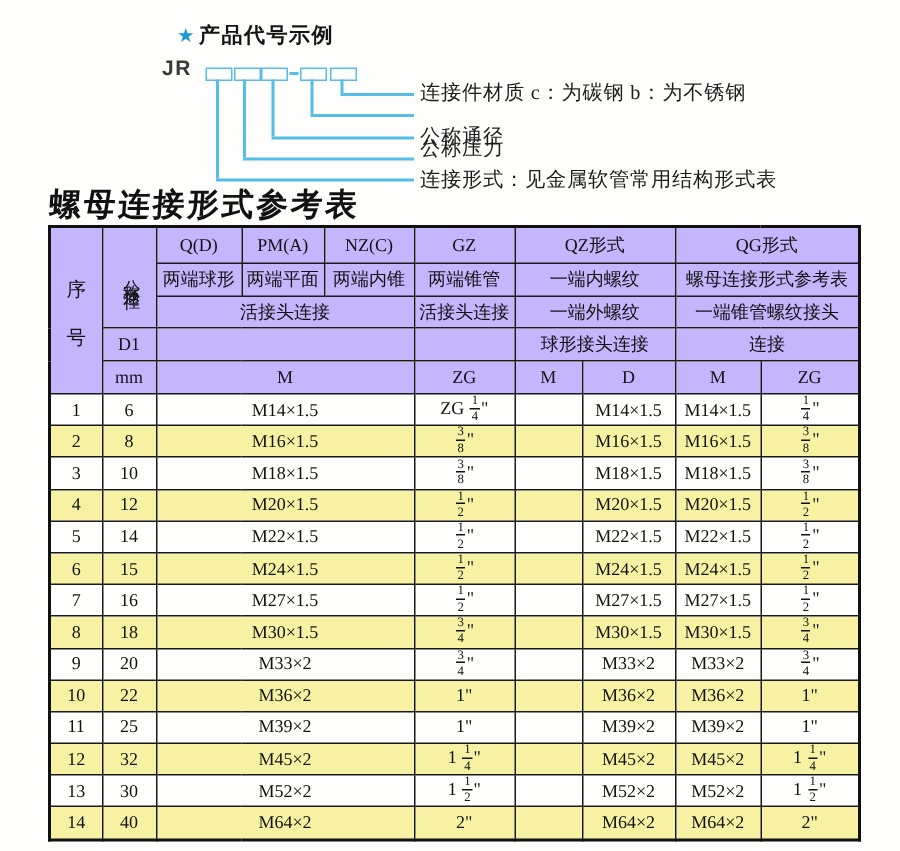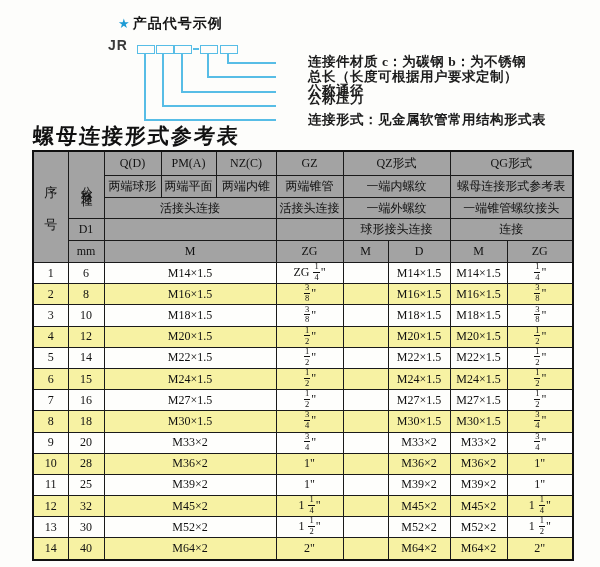--- a/index.html
+++ b/index.html
@@ -10,31 +10,31 @@
             font-family:"Liberation Sans","DejaVu Sans",sans-serif;letter-spacing:1px;}
   .dg-title .star{color:#1d9bd5;margin-right:2px;font-size:13px;}
   .jr{position:absolute;left:108px;top:37px;font-size:14px;font-weight:bold;color:#3a3a3a;
       font-family:"Liberation Sans","DejaVu Sans",sans-serif;letter-spacing:1px;}
   .cbox{position:absolute;top:45px;width:16px;height:7px;border:1.5px solid #57bde6;background:#fdfdfb;}
   .b1{left:137px}.b2{left:155.5px}.b3{left:174px}.b4{left:200px}.b5{left:220px}
   .cdash{position:absolute;left:193px;top:48px;width:6px;height:1.5px;background:#57bde6;}
   .vl,.hl{position:absolute;background:#57bde6;}
   .vl{width:1.5px;}
   .hl{height:1.5px;}
-  .dlabel{position:absolute;left:280px;font-size:13.5px;font-weight:bold;color:#1c1c1c;
-          letter-spacing:0.5px;white-space:nowrap;line-height:14px;margin-left:28px;}
+  .dlabel{position:absolute;left:280px;font-size:13.5px;font-weight:normal;color:#1c1c1c;
+          letter-spacing:0.5px;white-space:nowrap;line-height:14px;}
   
   .tbl-title{position:absolute;left:33px;top:122px;font-size:21px;font-weight:bold;color:#111;
              letter-spacing:2px;transform:skewX(-4deg);}
   
   table.ref{position:absolute;left:32px;top:150px;width:540px;border-collapse:collapse;
             table-layout:fixed;border:2px solid #111;}
   .ref th,.ref td{border:1px solid #1a1a1a;text-align:center;vertical-align:middle;
                   padding:0;font-size:12px;font-weight:normal;color:#111;overflow:hidden;}
-  .ref thead th{background:#a3a3a3;}
+  .ref thead th{background:#c4b5fd;}
   .ref thead tr:nth-child(1) th{height:23px;}
   .ref thead tr:nth-child(2) th{height:21px;}
   .ref thead tr:nth-child(3) th{height:20px;}
   .ref thead tr:nth-child(4) th{height:21px;}
   .ref thead tr:nth-child(5) th{height:21px;}
   .ref tbody td{height:20.2px;background:#fefefc;}
   .ref tbody tr.alt td{background:#f7f2a3;}
   .vtext{display:inline-block;writing-mode:vertical-lr;text-orientation:upright;line-height:1;}
   .vt-seq{letter-spacing:34px;font-size:13px;padding-top:6px;}
   .vt-dn{letter-spacing:3px;font-size:11.5px;}
@@ -63,21 +63,20 @@
   <div class="vl" style="left:207px;top:53px;height:23px;"></div>
   <div class="hl" style="left:207px;top:76px;width:69px;"></div>
   <div class="vl" style="left:181px;top:53px;height:38px;"></div>
   <div class="hl" style="left:181px;top:91px;width:95px;"></div>
   <div class="vl" style="left:162px;top:53px;height:52px;"></div>
   <div class="hl" style="left:162px;top:105px;width:114px;"></div>
   <div class="vl" style="left:144px;top:53px;height:66px;"></div>
   <div class="hl" style="left:144px;top:119px;width:132px;"></div>
 
   <div class="dlabel" style="top:55px;">连接件材质  c：为碳钢  b：为不锈钢</div>
-  <div class="dlabel" style="top:69.5px;">总长（长度可根据用户要求定制）</div>
   <div class="dlabel" style="top:84px;">公称通径</div>
   <div class="dlabel" style="top:92px;">公称压力</div>
   <div class="dlabel" style="top:112.5px;text-align:right;">连接形式：见金属软管常用结构形式表</div>
 
   <div class="tbl-title">螺母连接形式参考表</div>
 
   <table class="ref">
     <colgroup>
       <col style="width:35px">
         <col style="width:36px">
@@ -218,21 +217,21 @@
           <td>20</td>
           <td colspan="3">M33×2</td>
           <td><span class="fr"><span class="fn">3</span><span class="fd">4</span></span>"</td>
           <td></td>
           <td>M33×2</td>
           <td>M33×2</td>
           <td><span class="fr"><span class="fn">3</span><span class="fd">4</span></span>"</td>
         </tr>
         <tr class="alt">
           <td>10</td>
-          <td>28</td>
+          <td>22</td>
           <td colspan="3">M36×2</td>
           <td>1"</td>
           <td></td>
           <td>M36×2</td>
           <td>M36×2</td>
           <td>1"</td>
         </tr>
         <tr>
           <td>11</td>
           <td>25</td>

